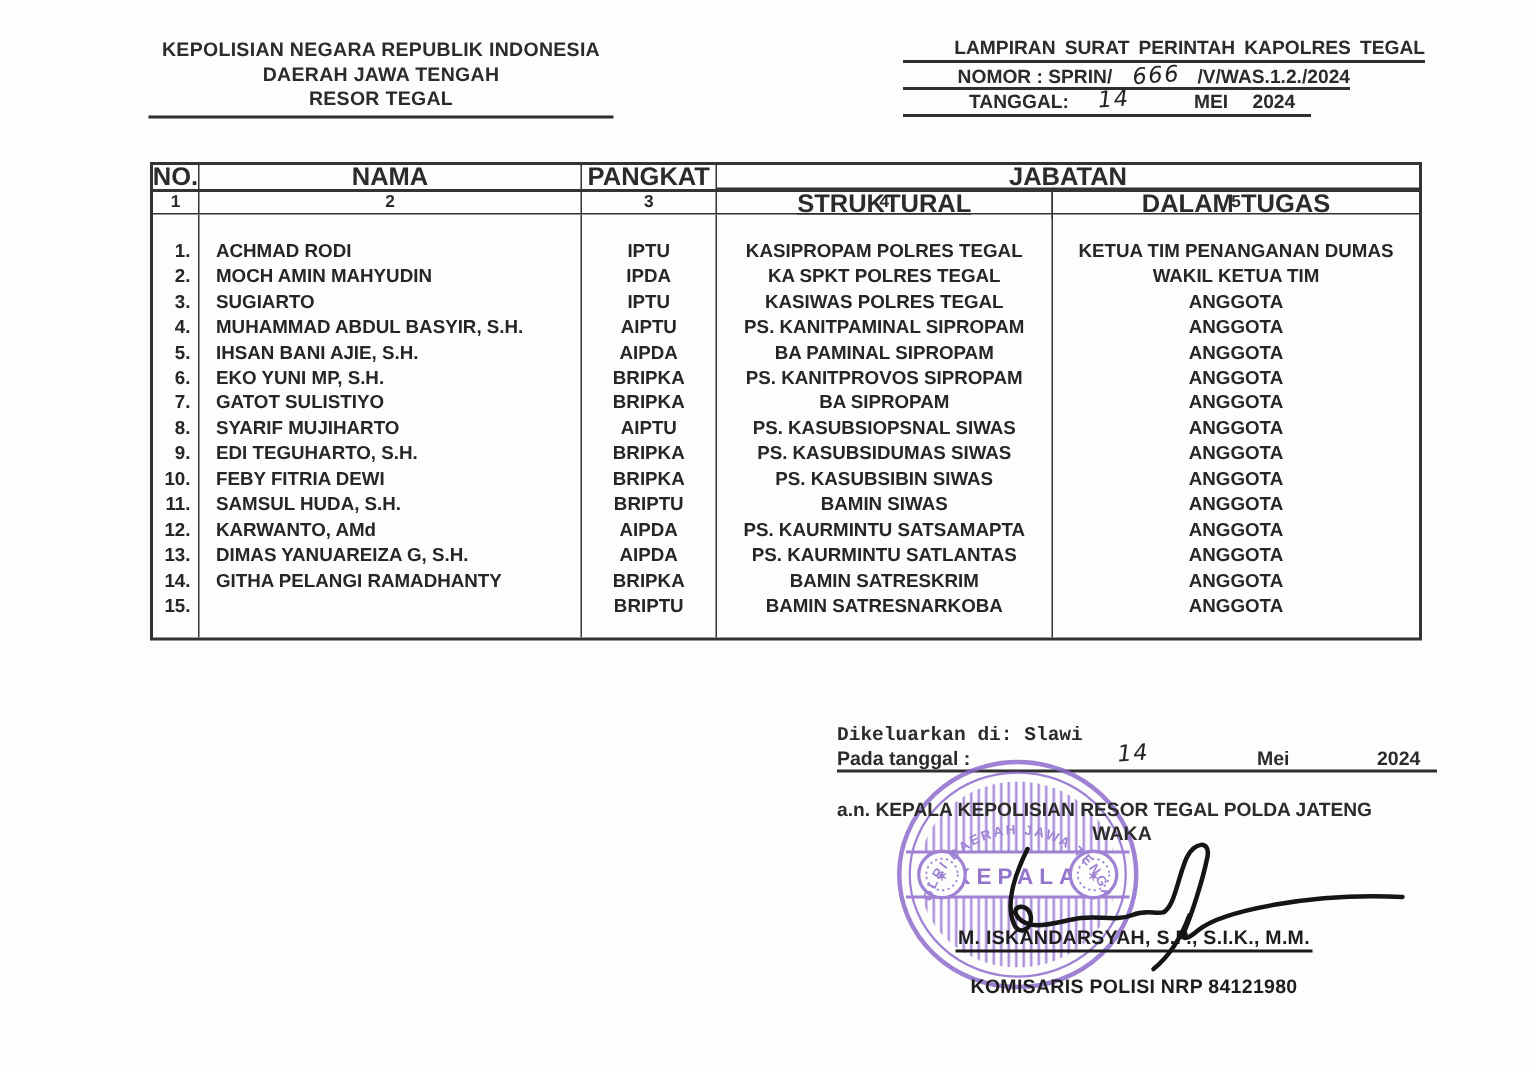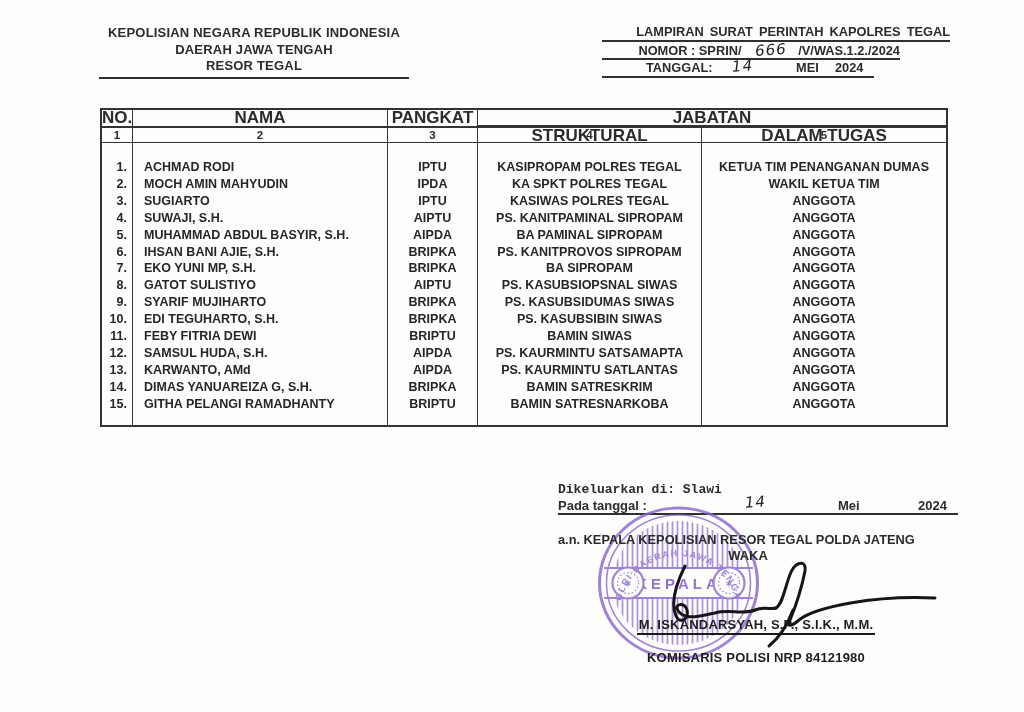--- a/index.html
+++ b/index.html
@@ -145,21 +145,20 @@
       <div>11.</div>
       <div>12.</div>
       <div>13.</div>
       <div>14.</div>
       <div>15.</div>
     </div>
     <div class="b-nama">
       <div>ACHMAD RODI</div>
       <div>MOCH AMIN MAHYUDIN</div>
       <div>SUGIARTO</div>
-      <div>SUWAJI, S.H.</div>
       <div>MUHAMMAD ABDUL BASYIR, S.H.</div>
       <div>IHSAN BANI AJIE, S.H.</div>
       <div>EKO YUNI MP, S.H.</div>
       <div>GATOT SULISTIYO</div>
       <div>SYARIF MUJIHARTO</div>
       <div>EDI TEGUHARTO, S.H.</div>
       <div>FEBY FITRIA DEWI</div>
       <div>SAMSUL HUDA, S.H.</div>
       <div>KARWANTO, AMd</div>
       <div>DIMAS YANUAREIZA G, S.H.</div>

